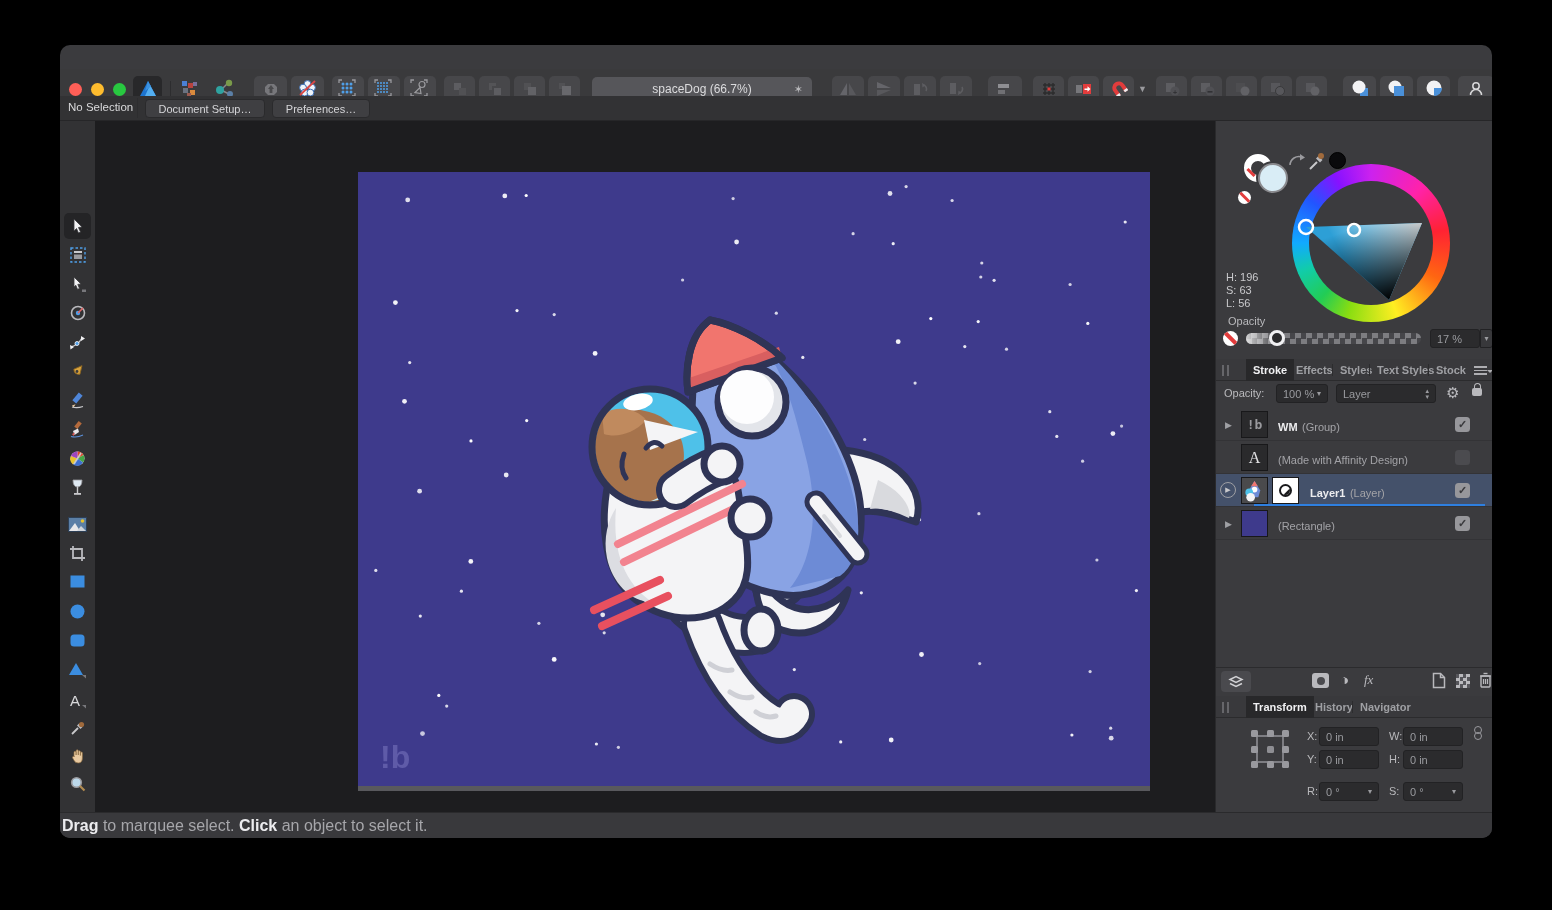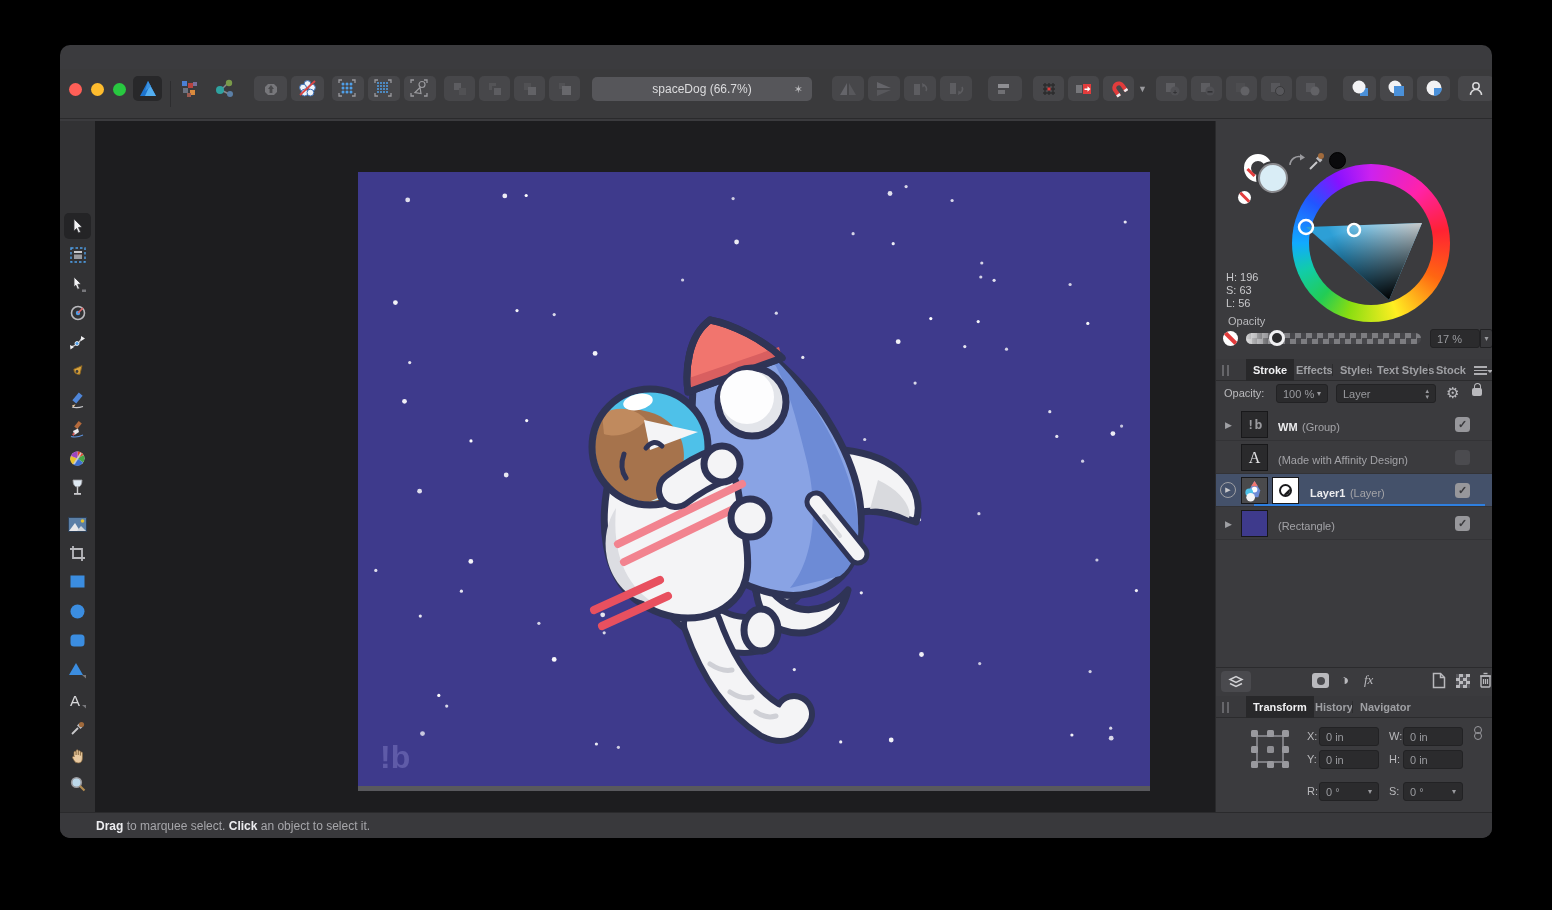--- a/index.html
+++ b/index.html
@@ -42,21 +42,21 @@
   .checkbox{position:absolute;width:15px;height:15px;border-radius:3.5px;background:#4b4b4f;display:flex;align-items:center;justify-content:center;}
   .checkbox[data-state="checked"]{background:#97979b;}
   .checkbox[data-state="checked"]::after{content:"✓";color:#3a3a3d;font-size:11px;font-weight:bold;}
   .lrow{position:absolute;left:0;width:277px;height:33px;border-bottom:1px solid #333336;}
   .lrow.sel{background:#44516a;text-decoration:underline;}
   .lrow.sel::after{content:"";position:absolute;left:38px;right:8px;bottom:0;height:2px;background:#2e7fe0;}
   .lthumb{position:absolute;top:3px;width:27px;height:27px;border:1px solid #18181a;background:#2a2a2c;display:flex;align-items:center;justify-content:center;}
   .ltitle{font-size:11px;color:#ececee;font-weight:bold;}
   .lsub{font-size:11px;color:#a3a3a7;}
   .expand{position:absolute;color:#9fa0a4;font-size:9px;}
-  .statusbar{position:absolute;left:0;top:767px;width:100%;height:26px;background:#39393c;border-top:1px solid #2a2a2c;display:flex;align-items:center;padding-left:36px;font-size:12px;color:#a6a6aa;}
+  .statusbar{position:absolute;left:0;top:767px;width:100%;height:26px;background:#39393c;border-top:1px solid #2a2a2c;display:flex;align-items:center;padding-left:2px;font-size:16px;color:#a6a6aa;}
   .statusbar b{color:#ececef;}
   .hueline{font-size:11px;color:#c9c9cc;position:absolute;}
   .smallicon{color:#b9b9bd;font-size:13px;position:absolute;}
 </style>
 </head>
 <body>
 
 <div class="stage">
 <div class="window">
 
@@ -306,20 +306,26 @@
     </div>
 
     <div class="btn" style="left:1398px;width:36px;background:#47474a">
       <svg width="18" height="18" viewBox="0 0 18 18">
         <circle cx="9" cy="6" r="3.2" fill="none" stroke="#d8d8da" stroke-width="1.5"></circle>
         <path d="M3.5 15 a5.5 5.5 0 0 1 11 0" fill="none" stroke="#d8d8da" stroke-width="1.5"></path>
       </svg>
     </div>
   </div>
 
+  <div class="contextbar">
+    <div class="ctxlabel" style="left:8px">No Selection</div>
+    <div class="vsep" style="left:77px;top:2px;height:20px"></div>
+    <div class="ctxbtn" style="left:85px;width:120px">Document Setup…</div>
+    <div class="ctxbtn" style="left:212px;width:98px">Preferences…</div>
+  </div>
 
   <div class="tools">
     <div class="tool sel" style="top:92px">
       <svg width="16" height="16" viewBox="0 0 16 16">
             <path d="M4 1 L12 9 L8.5 9.5 L10.5 14 L8.5 15 L6.5 10.5 L4 13 Z" fill="#f2f2f4" stroke="#3a3a3c" stroke-width="0.8"></path>
           </svg>
     </div>
     <div class="tool" style="top:121px">
       <svg width="18" height="18" viewBox="0 0 18 18">
             <rect x="2" y="2" width="14" height="14" fill="none" stroke="#4f9fe8" stroke-width="1.4" stroke-dasharray="2.5 2"></rect>

